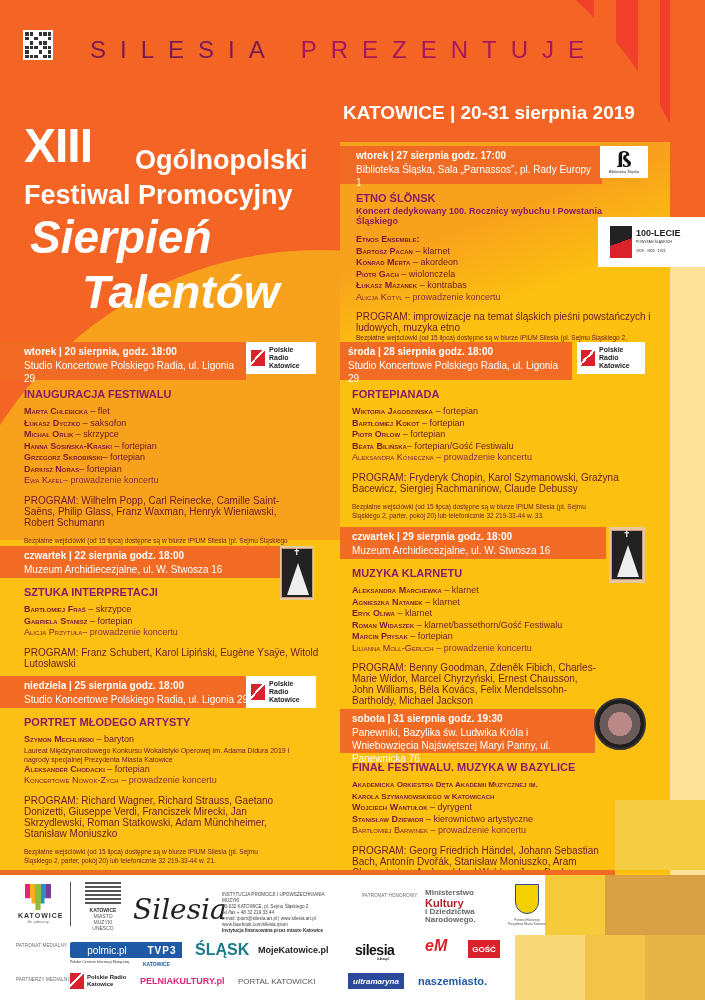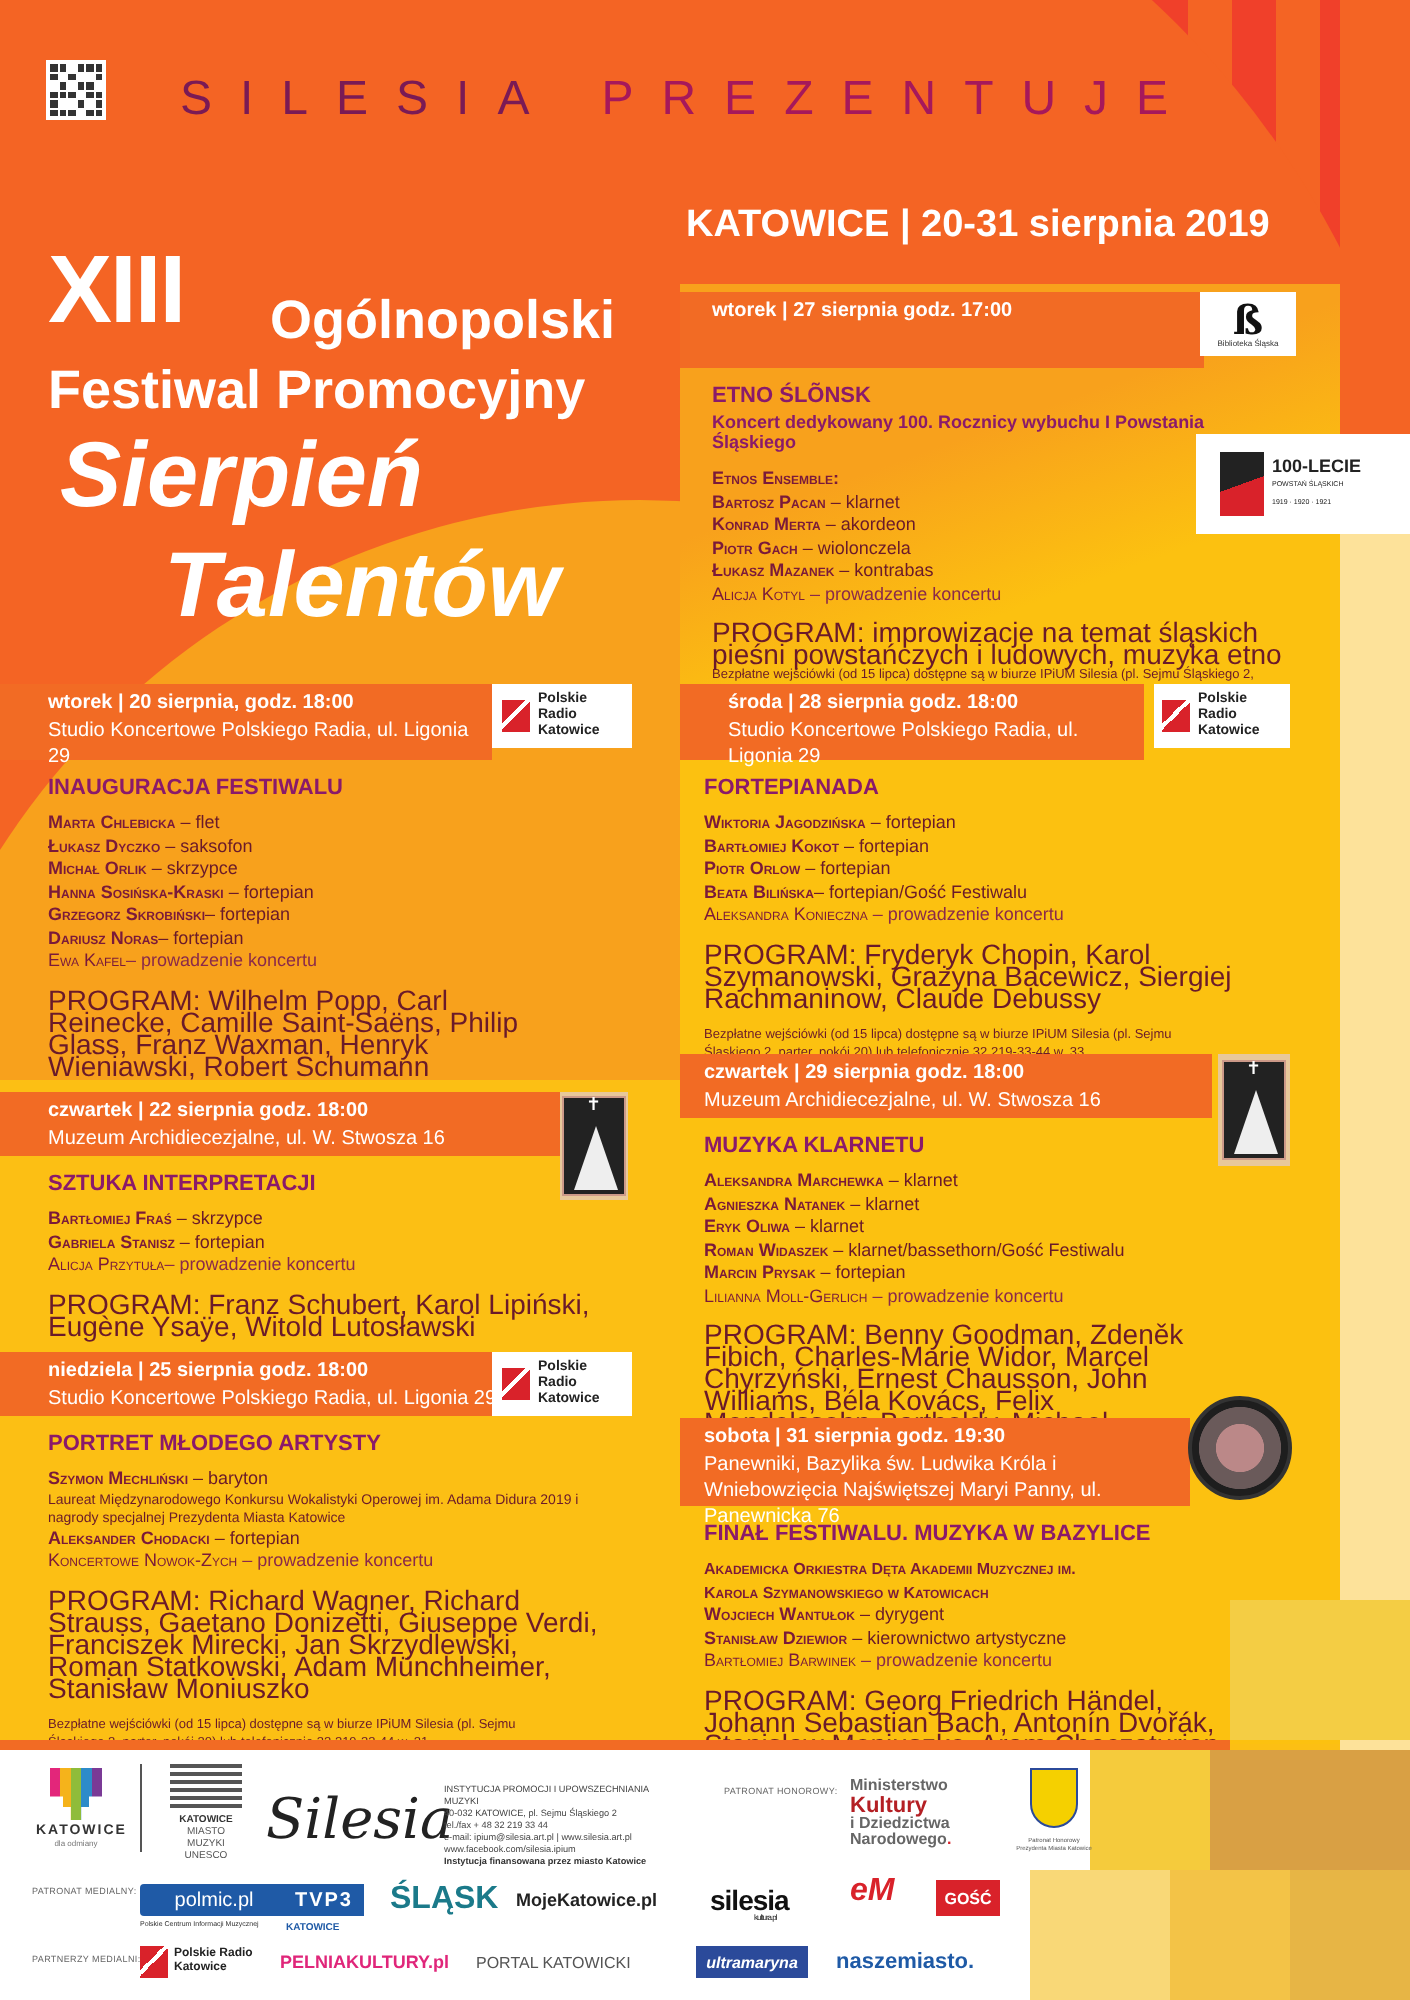--- a/index.html
+++ b/index.html
@@ -41,21 +41,21 @@
   .ev-head .d { font-weight: bold; font-size: 10px; line-height: 14px; }
   .ev-head .p { font-size: 10px; line-height: 13px; }
   .ev-body { padding: 8px 0 0 24px; }
   .ev-title { color: #8a1a6a; font-weight: bold; font-size: 11px; margin-bottom: 6px; }
   .ev-sub { color: #8a1a6a; font-weight: bold; font-size: 9px; margin-top: -4px; margin-bottom: 6px; }
   .perf { font-size: 9px; line-height: 11.5px; color: #6a1a2a; }
   .perf b { font-variant: small-caps; color: #7a1a3a; font-weight: bold; }
   .perf.host { color: #8a2a4a; }
   .perf.host b { font-weight: normal; }
   .perf.note { font-size: 7px; line-height: 9px; }
-  .prog { margin-top: 8px; font-size: 14px; line-height: 11px; color: #6a1a2a; }
+  .prog { margin-top: 8px; font-size: 10px; line-height: 11px; color: #6a1a2a; }
   .tix { margin-top: 8px; font-size: 6.5px; line-height: 9px; color: #6a1a2a; }
 
   .logo-box { position: absolute; background: #fff; display: flex; align-items: center; justify-content: center; gap: 4px; }
   .pr-mark { width: 14px; height: 16px; background: linear-gradient(135deg, #d9222a 40%, #fff 40% 50%, #d9222a 50%); }
   .pr-text { font-size: 7px; font-weight: bold; color: #222; line-height: 8px; }
   .bs-mark { font-size: 20px; font-weight: bold; color: #111; font-family: "DejaVu Serif", serif; line-height: 18px; text-align: center; }
   .bs-cap { font-size: 4px; color: #333; text-align: center; }
   .church { width: 32px; height: 50px; background: #222; position: relative; border: 1px solid #c98; }
   .church::before { content: "✝"; position: absolute; top: -2px; left: 11px; color: #fff; font-size: 9px; }
   .church::after { content: ""; position: absolute; left: 5px; top: 14px; width: 0; height: 0; border-left: 11px solid transparent; border-right: 11px solid transparent; border-bottom: 32px solid #eee; }
@@ -168,20 +168,21 @@
 
   <div class="title-xiii">XIII</div>
   <div class="title-l1">Ogólnopolski</div>
   <div class="title-l2">Festiwal Promocyjny</div>
   <div class="title-l3">Sierpień</div>
   <div class="title-l4">Talentów</div>
 
   <div class="event" style="left:340px; top:146px; width:300px;">
     <div class="ev-head" style="padding-left:16px; width:262px;">
       <div class="d">wtorek | 27 sierpnia godz. 17:00</div>
+      <div class="p">Biblioteka Śląska, Sala „Parnassos”, pl. Rady Europy 1</div>
     </div>
     <div class="ev-body" style="padding-left:16px;">
       <div class="ev-title" style="margin-bottom:2px;">ETNO ŚLÕNSK</div>
       <div class="ev-sub" style="margin-top:0;">Koncert dedykowany 100. Rocznicy wybuchu I Powstania Śląskiego</div>
       <div class="perf" style="margin-top:8px;"><b>Etnos Ensemble:</b></div>
       <div class="perf"><b>Bartosz Pacan</b><span> – klarnet</span></div>
       <div class="perf"><b>Konrad Merta</b><span> – akordeon</span></div>
       <div class="perf"><b>Piotr Gach</b><span> – wiolonczela</span></div>
       <div class="perf"><b>Łukasz Mazanek</b><span> – kontrabas</span></div>
       <div class="perf host"><b>Alicja Kotyl</b><span> – prowadzenie koncertu</span></div>
@@ -219,21 +220,21 @@
       <div class="prog" style="width:260px;">PROGRAM: Wilhelm Popp, Carl Reinecke, Camille Saint-Saëns, Philip Glass, Franz Waxman, Henryk Wieniawski, Robert Schumann</div>
       <div class="tix" style="width:270px;">Bezpłatne wejściówki (od 15 lipca) dostępne są w biurze IPiUM Silesia (pl. Sejmu Śląskiego 2, parter, pokój 20) lub telefonicznie 32 219-33-44 w. 26.</div>
     </div>
   </div>
   <div class="logo-box" style="left:246px; top:342px; width:70px; height:32px;">
     <div class="pr-mark"></div>
     <div class="pr-text" style="width:42px;">Polskie Radio Katowice</div>
   </div>
 
   <div class="event" style="left:340px; top:342px; width:330px;">
-    <div class="ev-head" style="padding-left:24px; width:232px;">
+    <div class="ev-head" style="padding-left:8px; width:232px;">
       <div class="d">środa | 28 sierpnia godz. 18:00</div>
       <div class="p">Studio Koncertowe Polskiego Radia, ul. Ligonia 29</div>
     </div>
     <div class="ev-body" style="padding-left:12px;">
       <div class="ev-title">FORTEPIANADA</div>
       <div class="perf"><b>Wiktoria Jagodzińska</b><span> – fortepian</span></div>
       <div class="perf"><b>Bartłomiej Kokot</b><span> – fortepian</span></div>
       <div class="perf"><b>Piotr Orlow</b><span> – fortepian</span></div>
       <div class="perf"><b>Beata Bilińska</b><span>– fortepian/Gość Festiwalu</span></div>
       <div class="perf host"><b>Aleksandra Konieczna</b><span> – prowadzenie koncertu</span></div>

